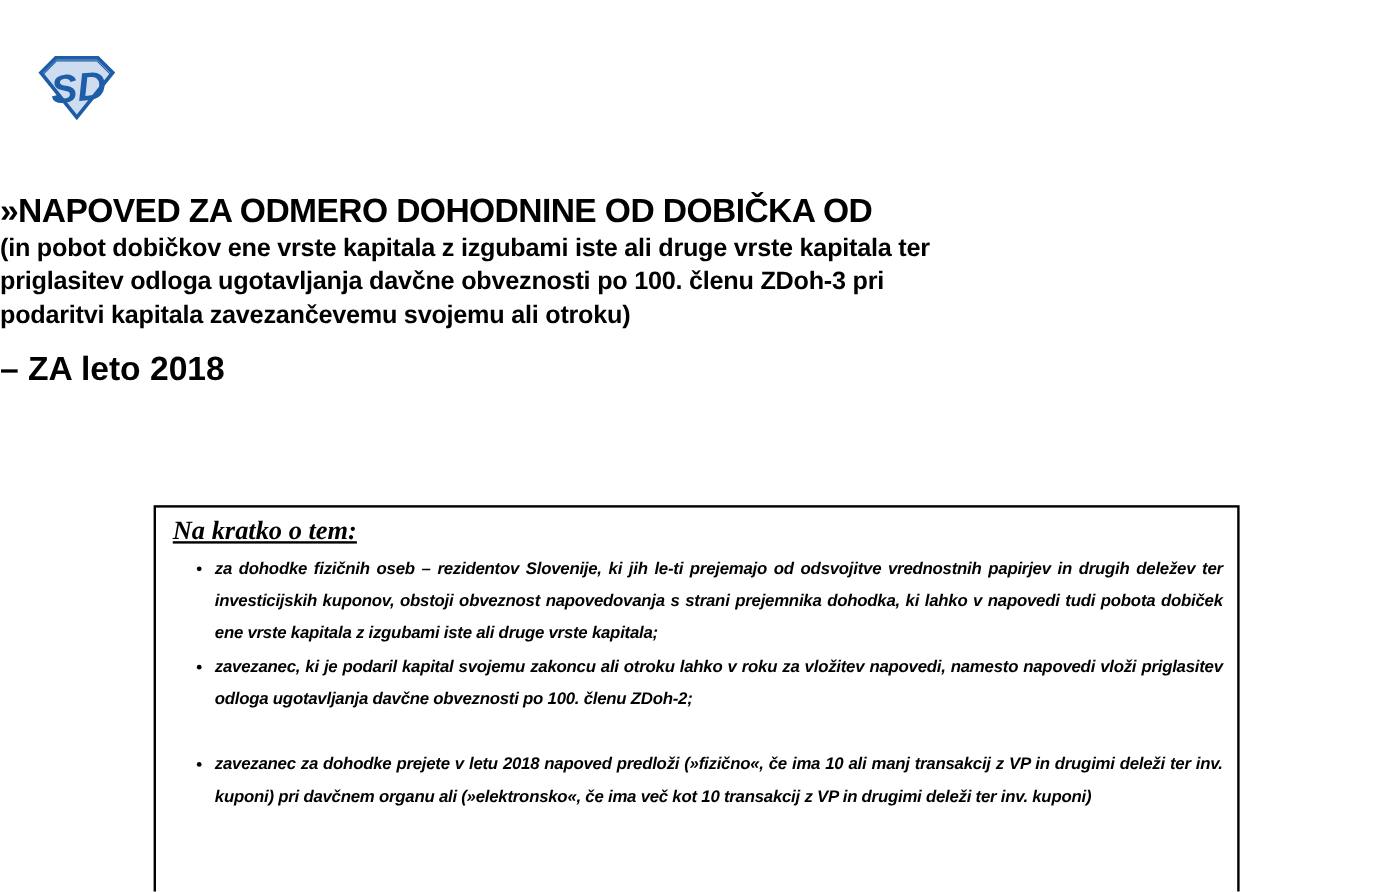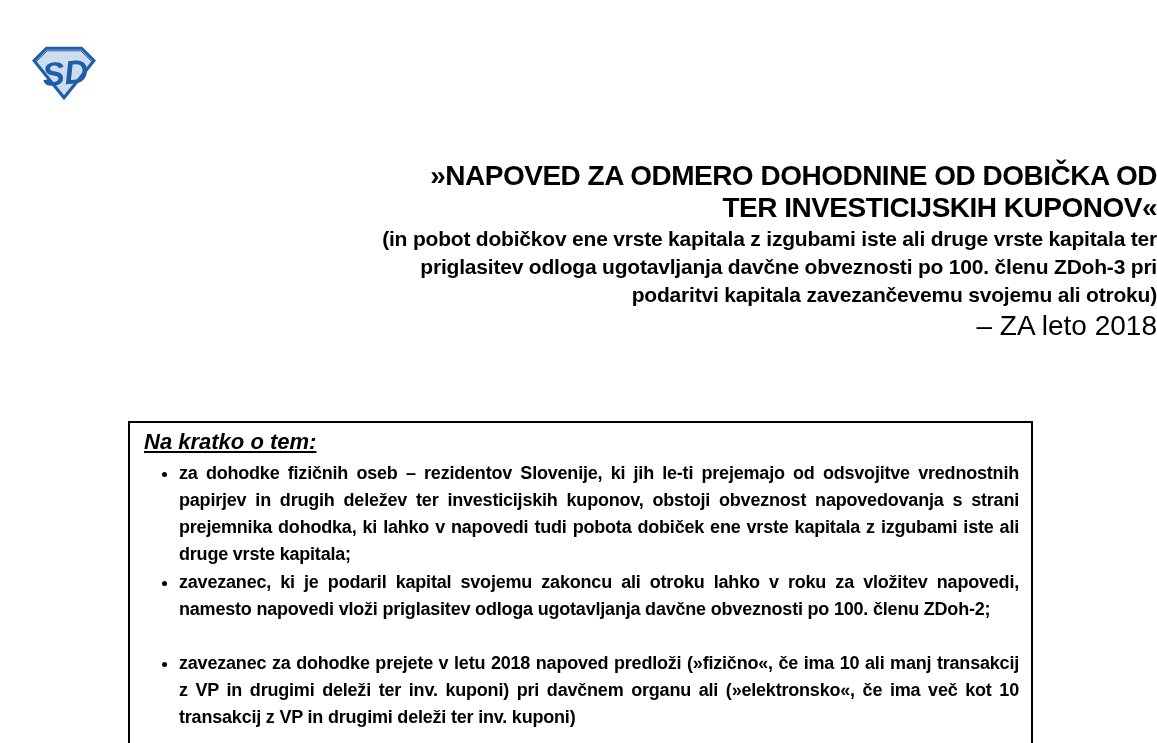--- a/index.html
+++ b/index.html
@@ -22,70 +22,72 @@
   }
   .logo {
     position: absolute;
     left: 31px;
     top: 44px;
     width: 66px;
     height: 58px;
   }
   .header-block {
     padding-top: 160px;
-    text-align: right;
+    text-align: left;
   }
   .title-line {
     font-size: 28px;
     font-weight: bold;
     line-height: 32px;
     letter-spacing: -0.5px;
     white-space: nowrap;
   }
   .subtitle-line {
     font-size: 21px;
     font-weight: bold;
     line-height: 27px;
     letter-spacing: -0.2px;
     white-space: nowrap;
     margin-top: 1px;
   }
   .year-line {
     font-size: 28px;
-    font-weight: normal;
+    font-weight: bold;
     line-height: 30px;
-    margin-top: 3px;
+    margin-top: 17px;
   }
   .summary-box {
     position: absolute;
     left: 128px;
     top: 421px;
     width: 905px;
     height: 390px;
     border: 2px solid #000;
     box-sizing: border-box;
     padding: 6px 12px 0 12px;
     background: #ffffff;
   }
   .summary-heading {
     display: inline-block;
     font-size: 22px;
     font-weight: bold;
     font-style: italic;
     text-decoration: underline;
     line-height: 26px;
     margin-left: 2px;
+    font-family: Liberation Serif, serif;
   }
   ul.bullet-list {
     margin: 5px 0 0 0;
     padding-left: 37px;
   }
   ul.bullet-list li {
-    font-size: 18px;
+    font-size: 14px;
     font-weight: bold;
+    font-style: italic;
     line-height: 27px;
     letter-spacing: -0.2px;
     text-align: justify;
     margin: 0 0 1px 0;
   }
   ul.bullet-list li.gap-before {
     margin-top: 27px;
   }
 </style>
 </head>
@@ -94,21 +96,20 @@
 <div class="page">
 
   <svg class="logo" viewBox="0 0 64 54" xmlns="http://www.w3.org/2000/svg">
     <polygon points="3,15 15,3 49,3 61,15 32,51" stroke-linejoin="miter" stroke-width="3" fill="#cddcee" stroke="#1e5da8"></polygon>
     <polygon points="3,15 15,3 49,3 61,15 32,51" fill="none" stroke="#1e5da8" stroke-width="1" transform="translate(0,1.5) scale(0.96)" transform-origin="32 27"></polygon>
     <text x="11" y="38" font-size="32" font-weight="bold" font-style="italic" font-family="Liberation Sans, sans-serif" fill="#1e5da8" transform="rotate(-5 32 27)">SD</text>
   </svg>
 
   <div class="header-block">
     <div class="title-line">»NAPOVED ZA ODMERO DOHODNINE OD DOBIČKA OD</div>
-    <div class="title-line">TER INVESTICIJSKIH KUPONOV«</div>
     <div class="subtitle-line">(in pobot dobičkov ene vrste kapitala z izgubami iste ali druge vrste kapitala ter</div>
     <div class="subtitle-line">priglasitev odloga ugotavljanja davčne obveznosti po 100. členu ZDoh-3 pri</div>
     <div class="subtitle-line">podaritvi kapitala zavezančevemu svojemu ali otroku)</div>
     <div class="year-line">– ZA leto 2018</div>
   </div>
 
   <div class="summary-box">
     <span class="summary-heading">Na kratko o tem:</span>
     <ul class="bullet-list">
       <li>za dohodke fizičnih oseb – rezidentov Slovenije, ki jih le-ti prejemajo od odsvojitve vrednostnih papirjev in drugih deležev ter investicijskih kuponov, obstoji obveznost napovedovanja s strani prejemnika dohodka, ki lahko v napovedi tudi pobota dobiček ene vrste kapitala z izgubami iste ali druge vrste kapitala;</li>

